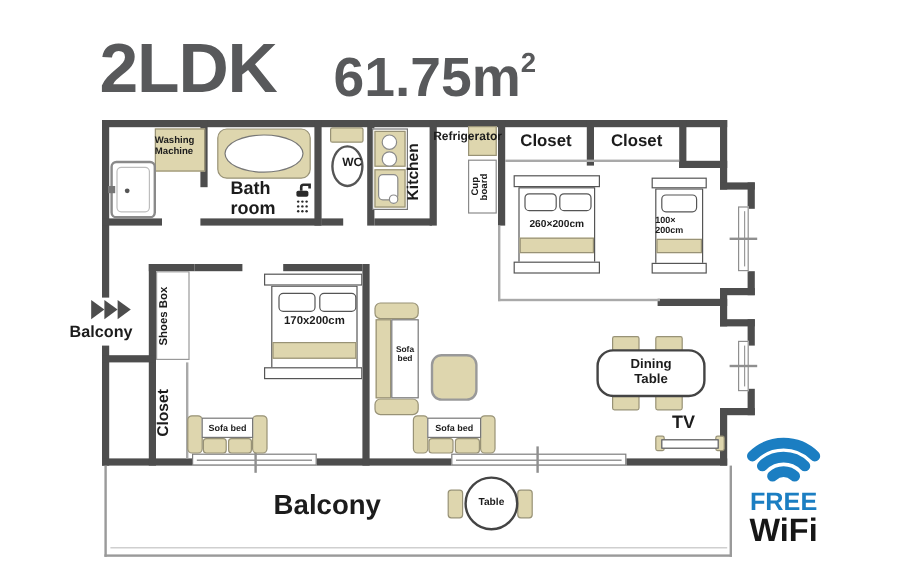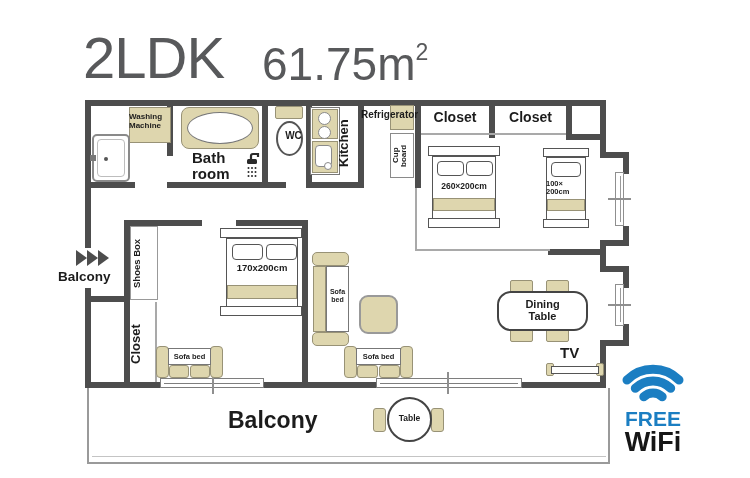--- a/index.html
+++ b/index.html
@@ -8,34 +8,34 @@
   .plan{position:relative;width:750px;height:478px;background:#fff;overflow:hidden}
   .abs{position:absolute}
   .wall{position:absolute;background:#4d4d4d}
   .thin{position:absolute;background:#a9a9a9}
   .box{position:absolute;background:#fff;border:1px solid #8a8a8a}
   .tanbox{position:absolute;background:#ded6ae;border:1px solid #989276}
   .lbl{position:absolute;color:#1c1c1c;font-weight:bold;line-height:1.08;white-space:nowrap}
   .c{text-align:center}
   .vlbl{position:absolute;color:#1c1c1c;font-weight:bold;writing-mode:vertical-rl;transform:rotate(180deg);text-align:center;line-height:1}
   .tri{width:0;height:0;border-top:8px solid transparent;border-bottom:8px solid transparent;border-left:11px solid #4d4d4d}
-  .title{position:absolute;color:#58595b;font-weight:normal;letter-spacing:-1px}
+  .title{position:absolute;color:#58595b;font-weight:bold;letter-spacing:-1px}
   .doorline{position:absolute;background:#fff;border:1px solid #7e7e7e}
   .doorline::after{content:"";position:absolute;left:3px;right:3px;top:50%;height:1px;background:#7e7e7e}
   .winline{position:absolute;background:#fff;border:1px solid #8f8f8f}
   .winline::after{content:"";position:absolute;top:3px;bottom:3px;left:50%;width:1px;background:#9a9a9a}
   .circ{border-radius:50%}
 </style>
 </head>
 <body>
 
 <div class="plan">
 
   <div class="title" style="left:83px;top:24px;font-size:58px">2LDK</div>
-  <div class="title" style="left:262px;top:37px;font-size:46px;letter-spacing:0"><span>61.75</span><span>m</span><span style="font-size:23px;position:relative;top:-20px">2</span></div>
+  <div class="title" style="left:278px;top:37px;font-size:46px;letter-spacing:0"><span>61.75</span><span>m</span><span style="font-size:23px;position:relative;top:-20px">2</span></div>
 
   <div class="wall" style="left:85px;top:100px;width:521px;height:6px"></div>
   <div class="wall" style="left:85px;top:100px;width:6px;height:148px"></div>
   <div class="wall" style="left:85px;top:288px;width:6px;height:100px"></div>
   <div class="wall" style="left:85px;top:382px;width:521px;height:6px"></div>
   <div class="wall" style="left:600px;top:100px;width:6px;height:58px"></div>
   <div class="wall" style="left:600px;top:152px;width:29px;height:6px"></div>
   <div class="wall" style="left:623px;top:152px;width:6px;height:22px"></div>
   <div class="wall" style="left:623px;top:226px;width:6px;height:20px"></div>
   <div class="wall" style="left:600px;top:240px;width:29px;height:6px"></div>

